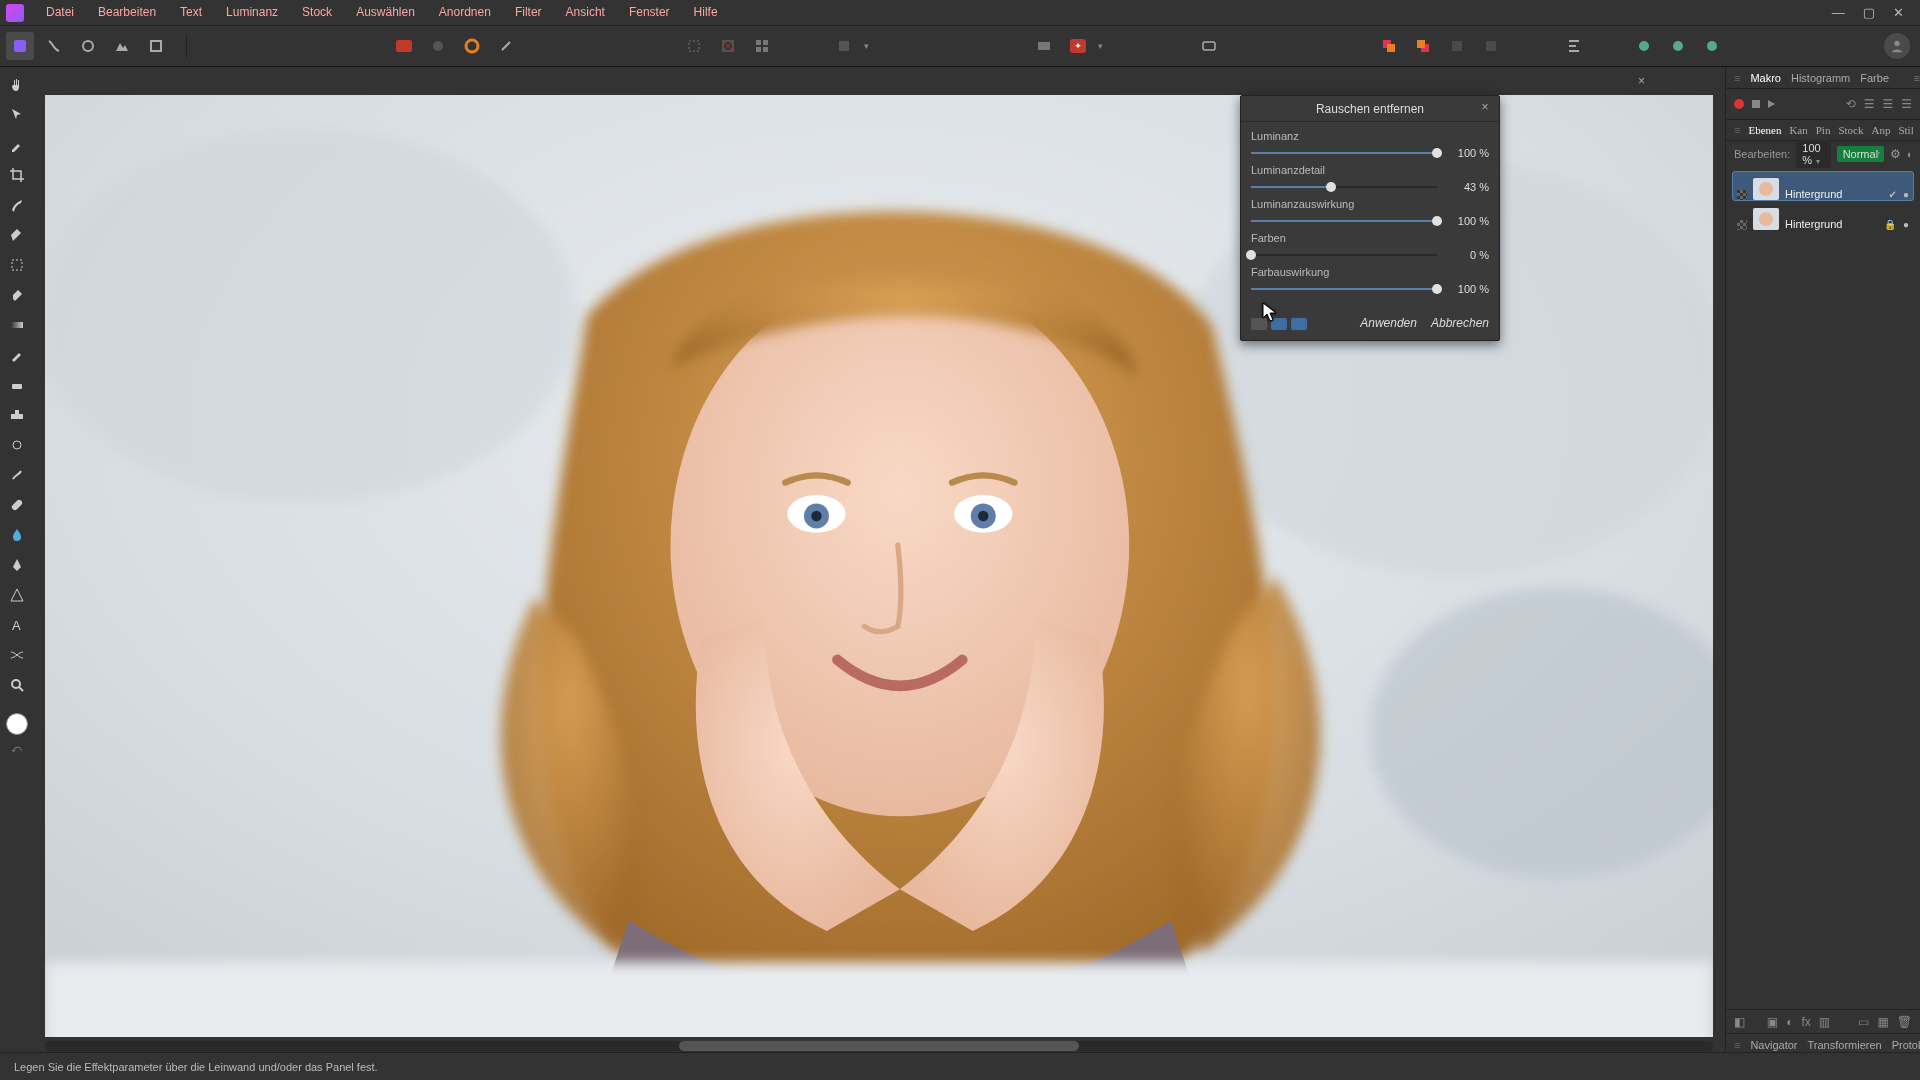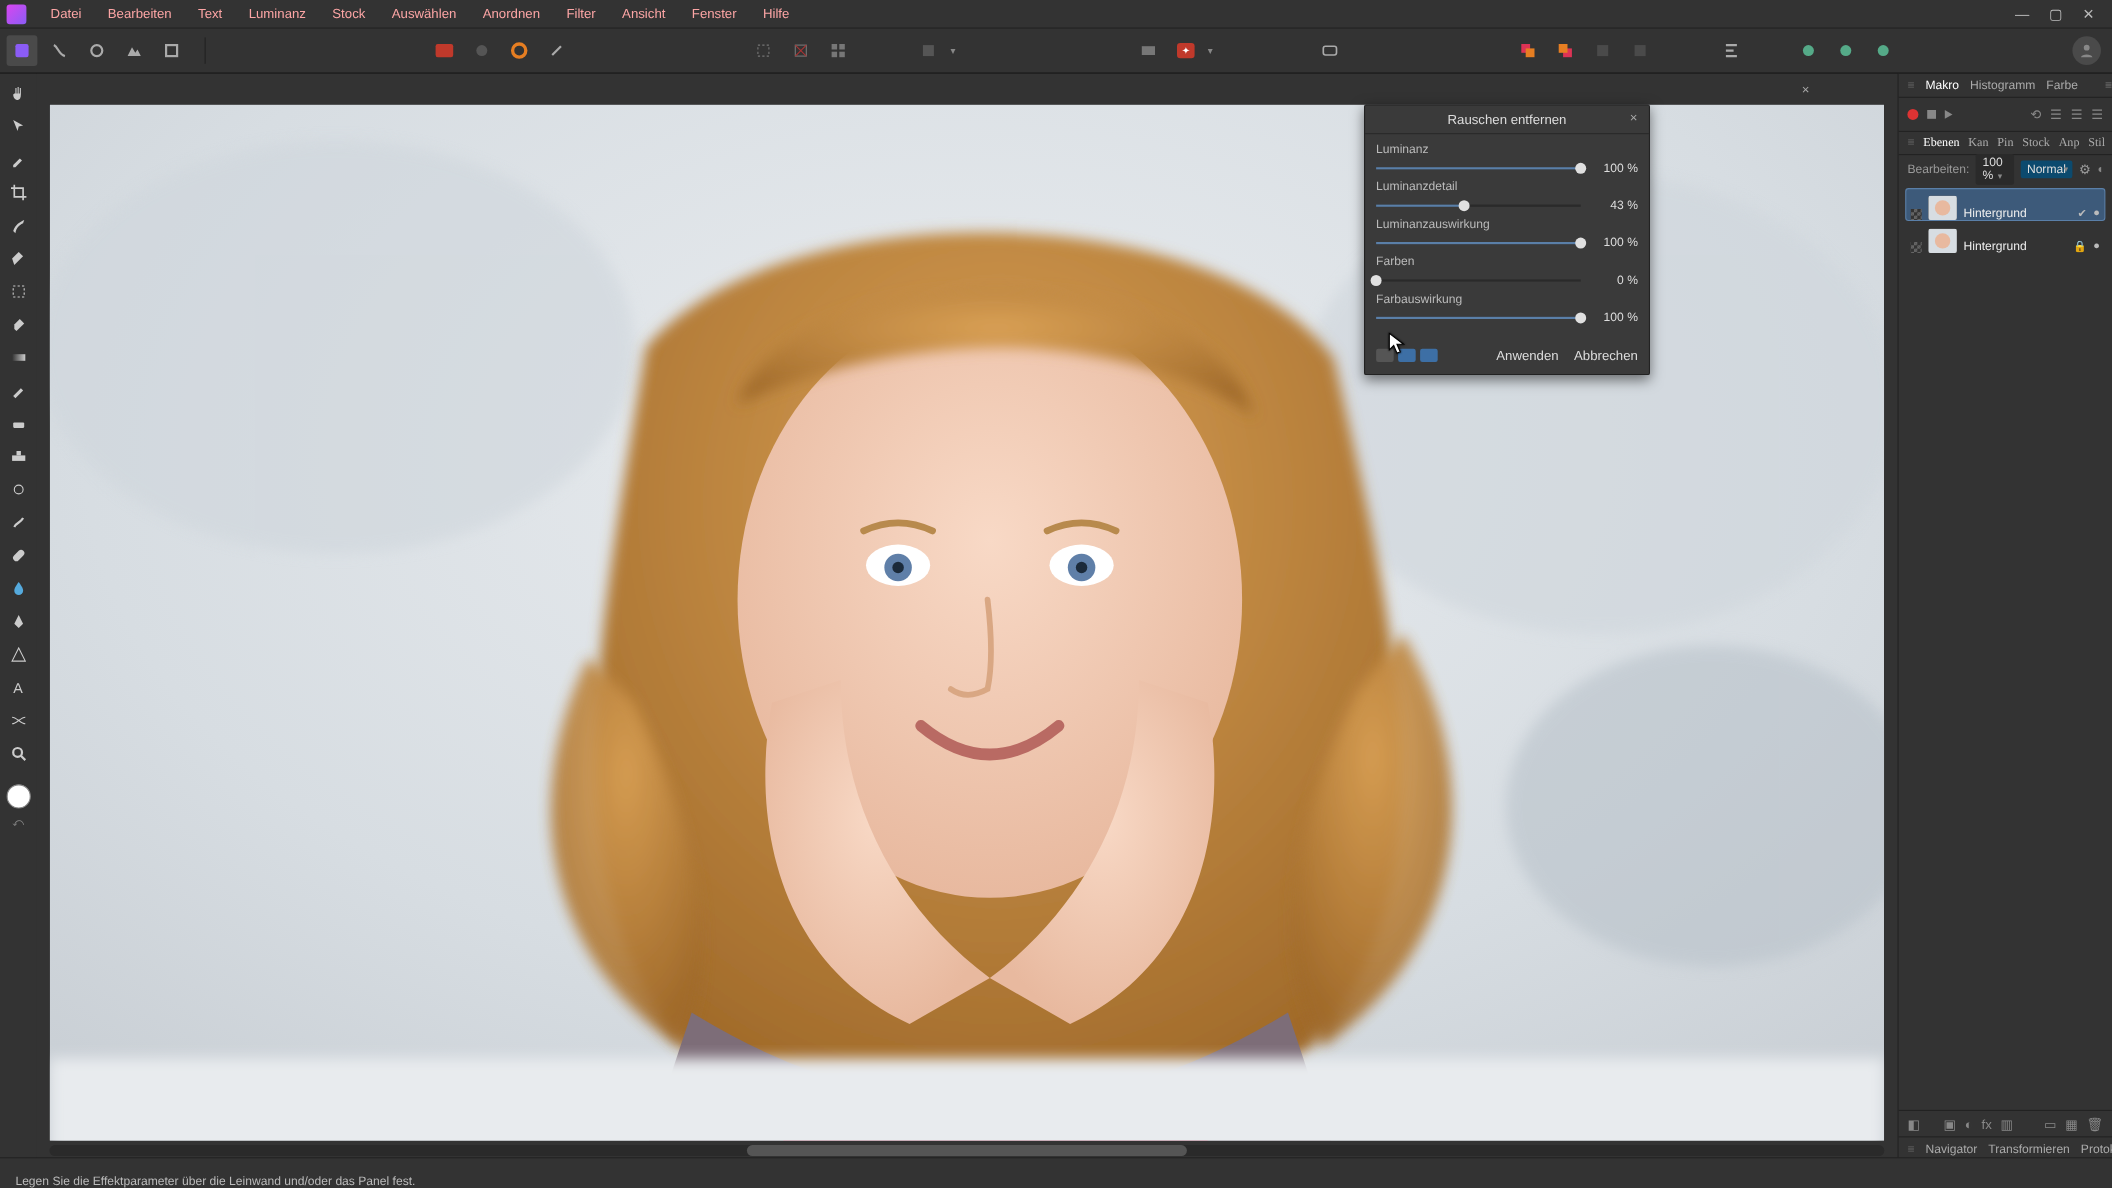--- a/index.html
+++ b/index.html
@@ -45,21 +45,21 @@
 .dclose { position: absolute; right: 6px; top: 4px; width: 16px; height: 16px; text-align: center; line-height: 14px; color: #aaa; }
 .dbody { padding: 8px 10px; }
 .drow { margin-bottom: 4px; }
 .dlabel { font-size: 11px; color: #bbb; margin-bottom: 4px; display: block; }
 .sliderrow { display: flex; align-items: center; gap: 8px; }
 .slider { flex: 1; height: 14px; position: relative; }
 .slider .track { position: absolute; left: 0; right: 0; top: 6px; height: 2px; background: #2a2a2a; }
 .slider .fill { position: absolute; left: 0; top: 6px; height: 2px; background: #5a7fa8; }
 .slider .handle { position: absolute; top: 2px; width: 10px; height: 10px; border-radius: 50%; background: #e0e0e0; transform: translateX(-50%); }
 .valbox { width: 44px; text-align: right; font-size: 11px; color: #ddd; }
-.dbtns { display: flex; justify-content: flex-end; align-items: center; gap: 14px; padding: 8px 10px 10px; }
+.dbtns { display: flex; justify-content: flex-end; align-items: flex-end; gap: 14px; padding: 8px 10px 10px; font-style: italic; }
 .previewicons { margin-right: auto; display: flex; gap: 4px; }
 .previewicons span { width: 16px; height: 12px; background: #555; border-radius: 2px; display: inline-block; }
 .dlgBtn { font-size: 12px; color: #ddd; cursor: default; }
 
 
 .cursor { position: absolute; width: 16px; height: 22px; z-index: 30; pointer-events: none; }
 .cursor svg { filter: drop-shadow(0 0 1px #000); }
 
 
 .rightcol { position: absolute; right: 0; top: 67px; width: 195px; bottom: 25px; background: #333333; border-left: 1px solid #222; display: flex; flex-direction: column; }
@@ -70,41 +70,41 @@
 .minisq { width: 8px; height: 8px; background: #888; }
 .miniplay { width:0; height:0; border-left: 7px solid #888; border-top: 4px solid transparent; border-bottom: 4px solid transparent; }
 .macroRight { margin-left: auto; display: flex; gap: 8px; color: #888; }
 .layersTabs { height: 22px; display: flex; align-items: center; padding-left: 8px; gap: 8px; font-size: 11px; color: #aaa; border-top: 1px solid #222; border-bottom: 1px solid #222; }
 .layersTabs .ptab { cursor: default; font-family: Liberation Serif, serif; }
 .layersTabs .ptab.active { color: #fff; }
 .layerOptRow { height: 26px; display: flex; align-items: center; padding: 0 8px; font-size: 11px; gap: 6px; }
 .opLbl { color: #999; }
 .opVal { background: #2a2a2a; padding: 2px 10px 2px 6px; border-radius: 2px; color: #ddd; position: relative; }
 .opVal:after { content:"▾"; font-size: 8px; margin-left: 4px; color: #888; }
-.blendSel { flex:1; background: #0c4a6e; padding: 2px 6px; border-radius: 2px; color: #ddd; position: relative; font-size: 11px; }
+.blendSel { flex:1; background: #15803d; padding: 2px 6px; border-radius: 2px; color: #ddd; position: relative; font-size: 11px; }
 .blendSel:after { content:"▾"; font-size: 8px; position: absolute; right: 4px; top: 3px; color: #888; }
 .gearIcon { color: #999; font-size: 12px; }
 .layerList { padding: 4px 6px; }
 .layerItem { height: 30px; display: flex; align-items: flex-end; gap: 6px; border: 1px solid transparent; border-radius: 3px; padding: 0 4px; }
 .layerItem.sel { background: #3d5a7a; border-color: #5a7fa8; }
 .checker { width: 10px; height: 10px; background:
   linear-gradient(45deg,#666 25%,transparent 25%,transparent 75%,#666 75%),
   linear-gradient(45deg,#666 25%,#333 25%,#333 75%,#666 75%);
   background-size: 6px 6px; background-position: 0 0, 3px 3px; }
 .thumb28 { width: 26px; height: 22px; background: #777; border-radius: 2px; overflow: hidden; }
 .thumb28 svg { width: 100%; height: 100%; }
 .layerName { font-size: 11px; color: #eee; flex: 1; }
 .layerRightIcons { display: flex; gap: 6px; color: #bbb; font-size: 10px; }
 .emptyflex { flex: 1; }
 .bottomPanelIcons { height: 24px; display: flex; align-items: center; padding: 0 8px; gap: 8px; border-top: 1px solid #222; color: #888; font-size: 12px; }
 .bottomPanelIcons .rgt { margin-left: auto; display: flex; gap: 8px; }
 .navTabs { height: 22px; display: flex; align-items: center; padding-left: 8px; gap: 10px; font-size: 11px; color: #aaa; border-top: 1px solid #222; }
 
 
-.statusbar { position: absolute; left: 0; right: 0; bottom: 0; height: 28px; background: #333333; border-top: 1px solid #222; display: flex; align-items: flex-end; padding-left: 14px; font-size: 11px; color: #bbb; }
+.statusbar { position: absolute; left: 0; right: 0; bottom: 0; height: 28px; background: #333333; border-top: 1px solid #222; display: flex; align-items: center; padding-left: 14px; font-size: 11px; color: #bbb; }
 </style>
 </head>
 <body>
 
 <div class="menubar">
   <div class="applogo"></div>
   <div class="menuitem">Datei</div>
   <div class="menuitem">Bearbeiten</div>
   <div class="menuitem">Text</div>
   <div class="menuitem">Luminanz</div>

